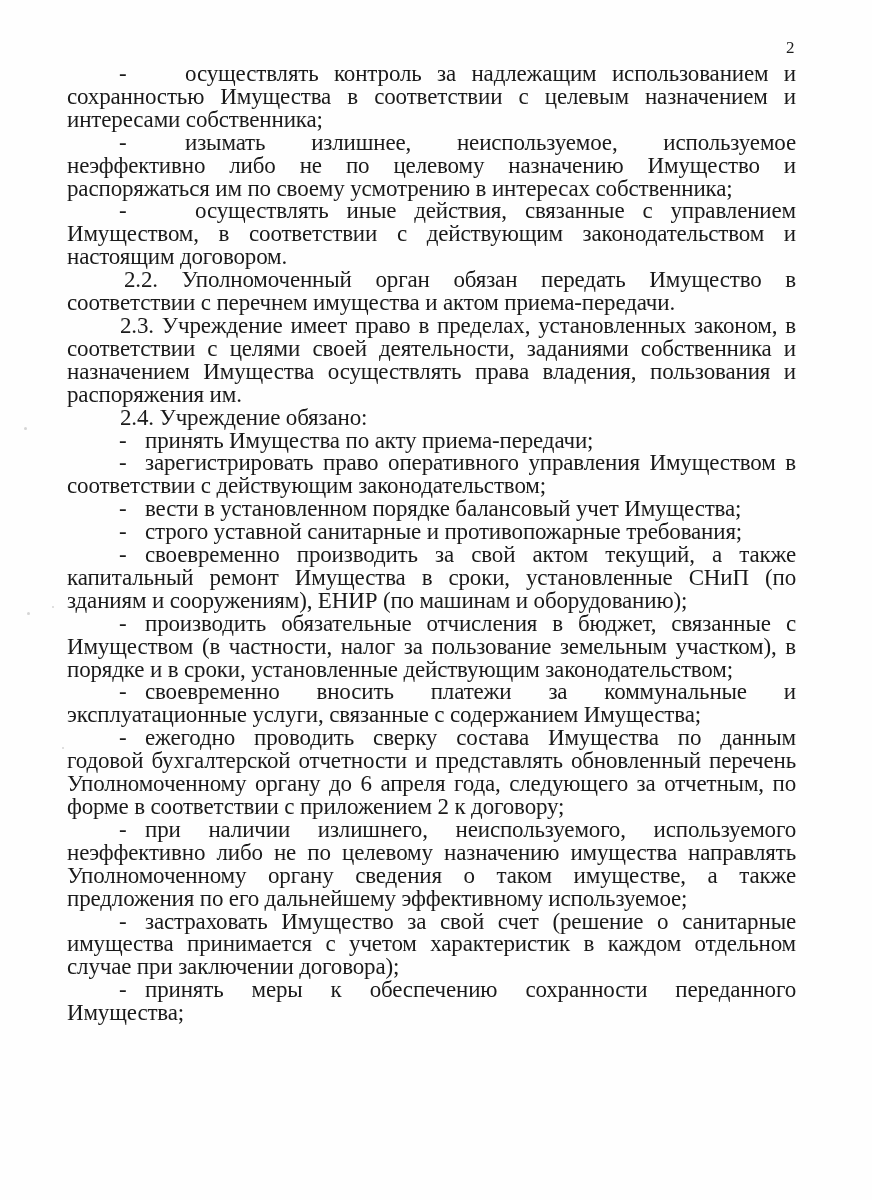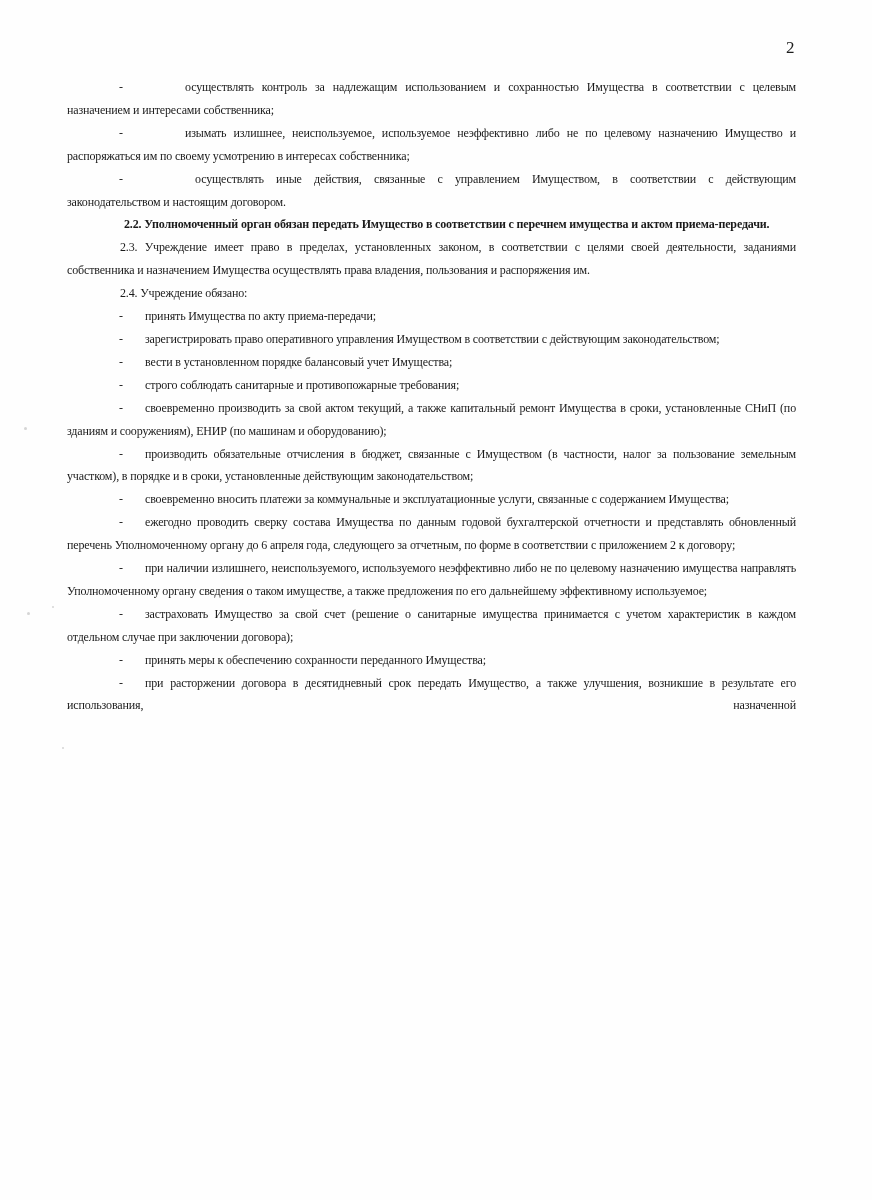--- a/index.html
+++ b/index.html
@@ -25,41 +25,41 @@
       position: absolute;
       top: 38px;
       left: 786px;
       font-family: "Liberation Serif", "DejaVu Serif", serif;
       font-size: 17px;
       color: #1c1c1c;
     }
     .content {
       position: absolute;
       left: 67px;
-      top: 76px;
+      top: 63px;
       width: 729px;
       font-family: "Liberation Serif", "DejaVu Serif", serif;
-      font-size: 12px;
+      font-size: 23px;
       line-height: 22.9px;
       color: #1a1a1a;
       letter-spacing: -0.15px;
     }
     .para {
       margin: 0;
       text-align: justify;
       text-align-last: left;
     }
     .para .lead {
       display: inline-block;
     }
     .dash-wide .lead { width: 118px; padding-left: 52px; box-sizing: border-box; }
     .dash-wide2 .lead { width: 128px; padding-left: 52px; box-sizing: border-box; }
     .dash-narrow .lead { width: 78px; padding-left: 52px; box-sizing: border-box; }
     .indent-num { text-indent: 53px; }
-    .indent-num2 { text-indent: 57px; font-weight: bold; }
+    .indent-num2 { text-indent: 57px; }
     .speck {
       position: absolute;
       border-radius: 50%;
       background: #b9b9b9;
       opacity: 0.6;
     }
   </style>
 </head>
 <body>
 
@@ -69,28 +69,27 @@
   <div class="content" id="doc-body">
       <p class="para dash-wide"><span class="lead">-</span><span>осуществлять контроль за надлежащим использованием и сохранностью Имущества в соответствии с целевым назначением и интересами собственника;</span></p>
       <p class="para dash-wide"><span class="lead">-</span><span>изымать излишнее, неиспользуемое, используемое неэффективно либо не по целевому назначению Имущество и распоряжаться им по своему усмотрению в интересах собственника;</span></p>
       <p class="para dash-wide2"><span class="lead">-</span><span>осуществлять иные действия, связанные с управлением Имуществом, в соответствии с действующим законодательством и настоящим договором.</span></p>
       <p class="para indent-num2"><span>2.2. Уполномоченный орган обязан передать Имущество в соответствии с перечнем имущества и актом приема-передачи.</span></p>
       <p class="para indent-num"><span>2.3. Учреждение имеет право в пределах, установленных законом, в соответствии с целями своей деятельности, заданиями собственника и назначением Имущества осуществлять права владения, пользования и распоряжения им.</span></p>
       <p class="para indent-num"><span>2.4. Учреждение обязано:</span></p>
       <p class="para dash-narrow"><span class="lead">-</span><span>принять Имущества по акту приема-передачи;</span></p>
       <p class="para dash-narrow"><span class="lead">-</span><span>зарегистрировать право оперативного управления Имуществом в соответствии с действующим законодательством;</span></p>
       <p class="para dash-narrow"><span class="lead">-</span><span>вести в установленном порядке балансовый учет Имущества;</span></p>
-      <p class="para dash-narrow"><span class="lead">-</span><span>строго соблюдать санитарные и противопожарные требования;</span></p>
+      <p class="para dash-narrow"><span class="lead">-</span><span>строго уставной санитарные и противопожарные требования;</span></p>
       <p class="para dash-narrow"><span class="lead">-</span><span>своевременно производить за свой актом текущий, а также капитальный ремонт Имущества в сроки, установленные СНиП (по зданиям и сооружениям), ЕНИР (по машинам и оборудованию);</span></p>
       <p class="para dash-narrow"><span class="lead">-</span><span>производить обязательные отчисления в бюджет, связанные с Имуществом (в частности, налог за пользование земельным участком), в порядке и в сроки, установленные действующим законодательством;</span></p>
       <p class="para dash-narrow"><span class="lead">-</span><span>своевременно вносить платежи за коммунальные и эксплуатационные услуги, связанные с содержанием Имущества;</span></p>
       <p class="para dash-narrow"><span class="lead">-</span><span>ежегодно проводить сверку состава Имущества по данным годовой бухгалтерской отчетности и представлять обновленный перечень Уполномоченному органу до 6 апреля года, следующего за отчетным, по форме в соответствии с приложением 2 к договору;</span></p>
       <p class="para dash-narrow"><span class="lead">-</span><span>при наличии излишнего, неиспользуемого, используемого неэффективно либо не по целевому назначению имущества направлять Уполномоченному органу сведения о таком имуществе, а также предложения по его дальнейшему эффективному используемое;</span></p>
       <p class="para dash-narrow"><span class="lead">-</span><span>застраховать Имущество за свой счет (решение о санитарные имущества принимается с учетом характеристик в каждом отдельном случае при заключении договора);</span></p>
       <p class="para dash-narrow"><span class="lead">-</span><span>принять меры к обеспечению сохранности переданного Имущества;</span></p>
-      <p class="para dash-narrow" style="text-align-last: justify;"><span class="lead">-</span><span>при расторжении договора в десятидневный срок передать Имущество, а также улучшения, возникшие в результате его использования, назначенной</span></p>
     </div>
 
   <div class="speck" style="left:24px;top:427px;width:3px;height:3px;"></div>
   <div class="speck" style="left:27px;top:612px;width:3px;height:3px;"></div>
   <div class="speck" style="left:52px;top:606px;width:2px;height:2px;"></div>
   <div class="speck" style="left:62px;top:747px;width:2px;height:2px;"></div>
 </div>
 
 </body></html>

